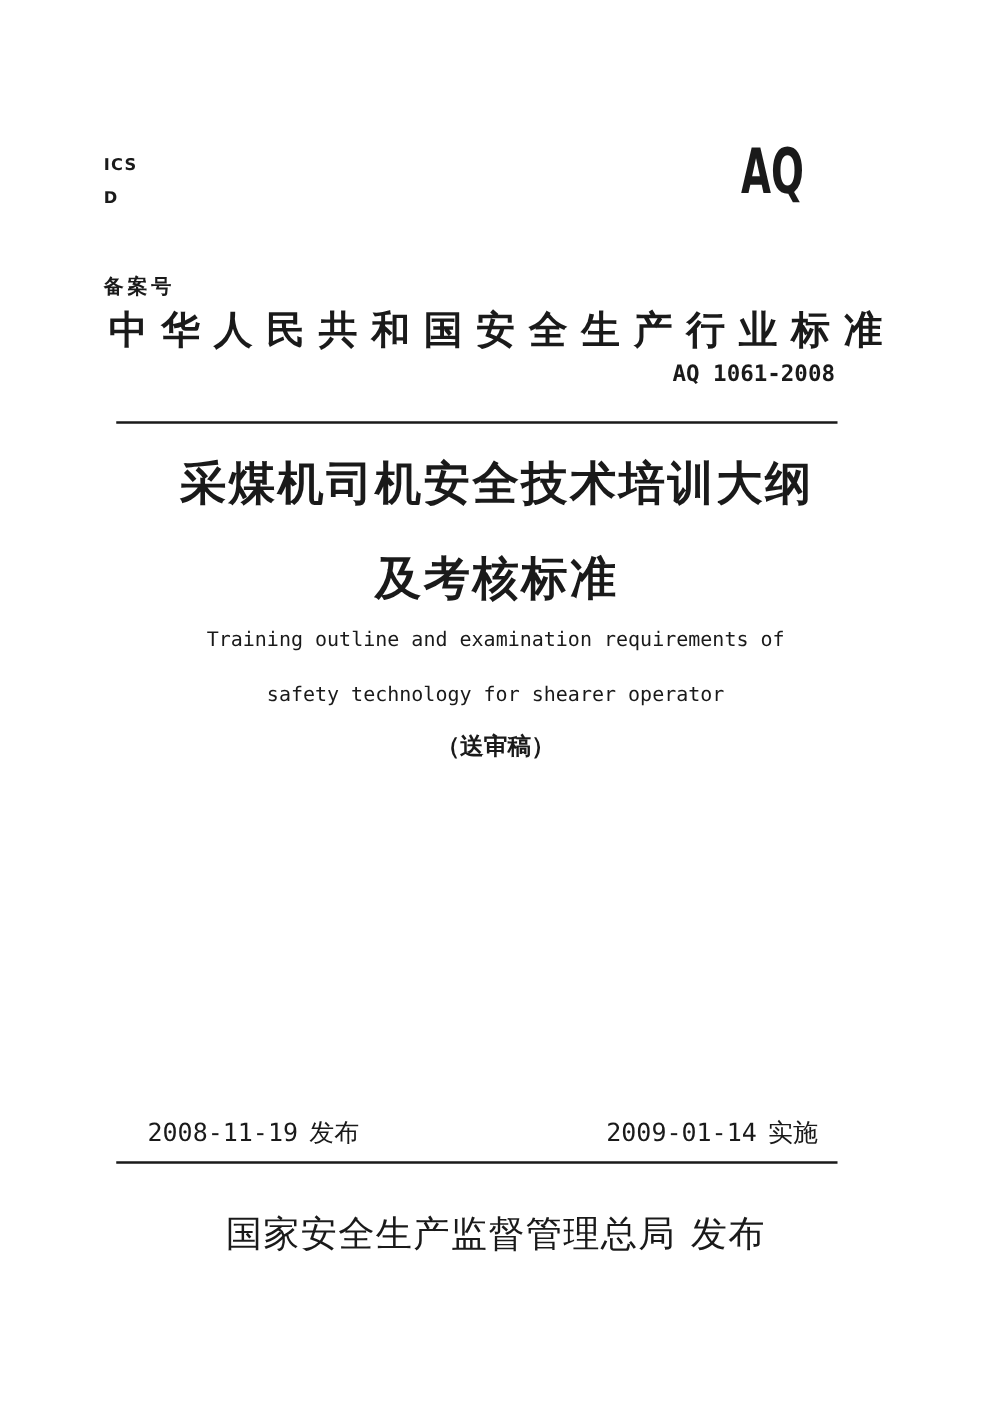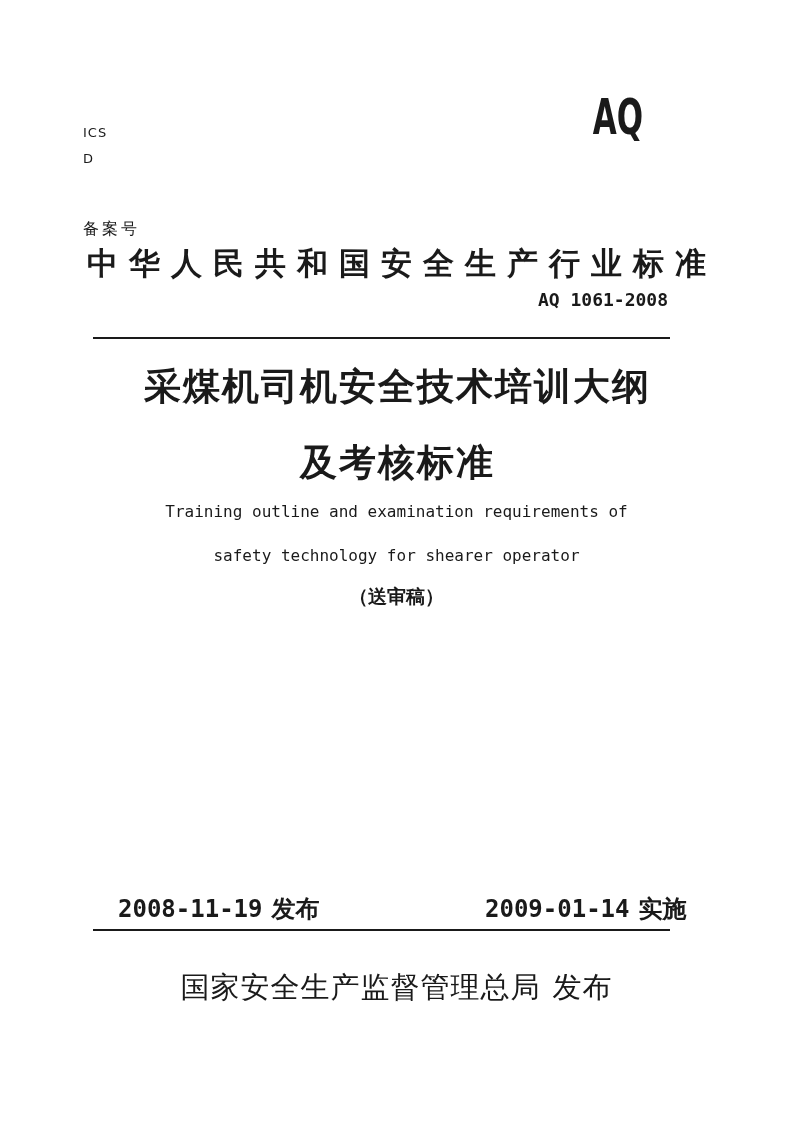--- a/index.html
+++ b/index.html
@@ -14,25 +14,25 @@
     height: 1122px;
     margin: 0 auto;
     background: #ffffff;
     color: #1a1a1a;
     overflow: hidden;
   }
   .abs { position: absolute; }
 
   
   .meta-block { left: 83px; top: 120px; line-height: 26px; }
-  .meta-line { display: block; font-size: 13px; font-weight: normal; letter-spacing: 1px; }
+  .meta-line { display: block; font-size: 13px; font-weight: bold; letter-spacing: 1px; }
   .meta-line.record { font-size: 16px; letter-spacing: 3px; margin-top: 44px; }
 
   
-  .logo-wrap { right: 150px; top: 92px; text-align: center; }
+  .logo-wrap { right: 150px; top: 112px; text-align: center; }
   .logo-text {
     display: inline-block;
     font-size: 50px;
     line-height: 1;
     font-weight: bold;
     transform: scaleX(0.62);
     transform-origin: right top;
   }
 
   
@@ -85,22 +85,22 @@
   .en-1 { top: 502px; }
   .en-2 { top: 546px; }
 
   .draft-note { left: 0; top: 584px; width: 100%; text-align: center; }
   .draft-note span { font-size: 19px; font-weight: 600; }
 
   
   .date-text {
     top: 893px;
     font-family: "DejaVu Sans Mono", "DejaVu Sans", monospace;
-    font-size: 24px;
-    font-weight: 700;
+    font-size: 20px;
+    font-weight: 400;
     white-space: nowrap;
   }
   .date-issued { left: 118px; }
   .date-effective { left: 485px; }
   .date-label { margin-left: 9px; font-family: "DejaVu Sans", sans-serif; }
 
   
   .publisher-line { left: 0; top: 968px; width: 100%; text-align: center; }
   .publisher-line span {
     font-family: "DejaVu Serif", serif;

